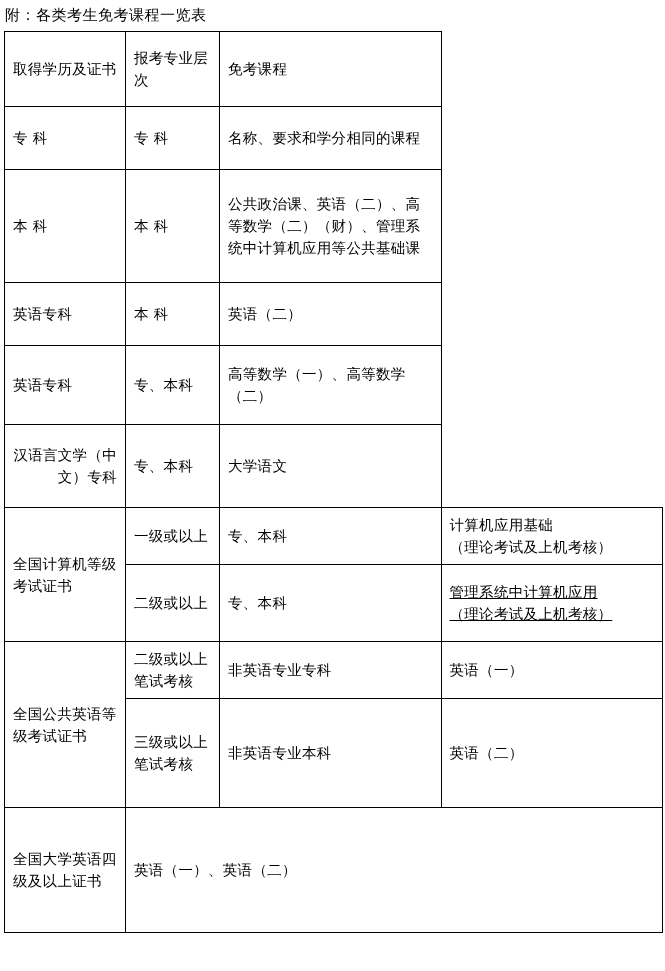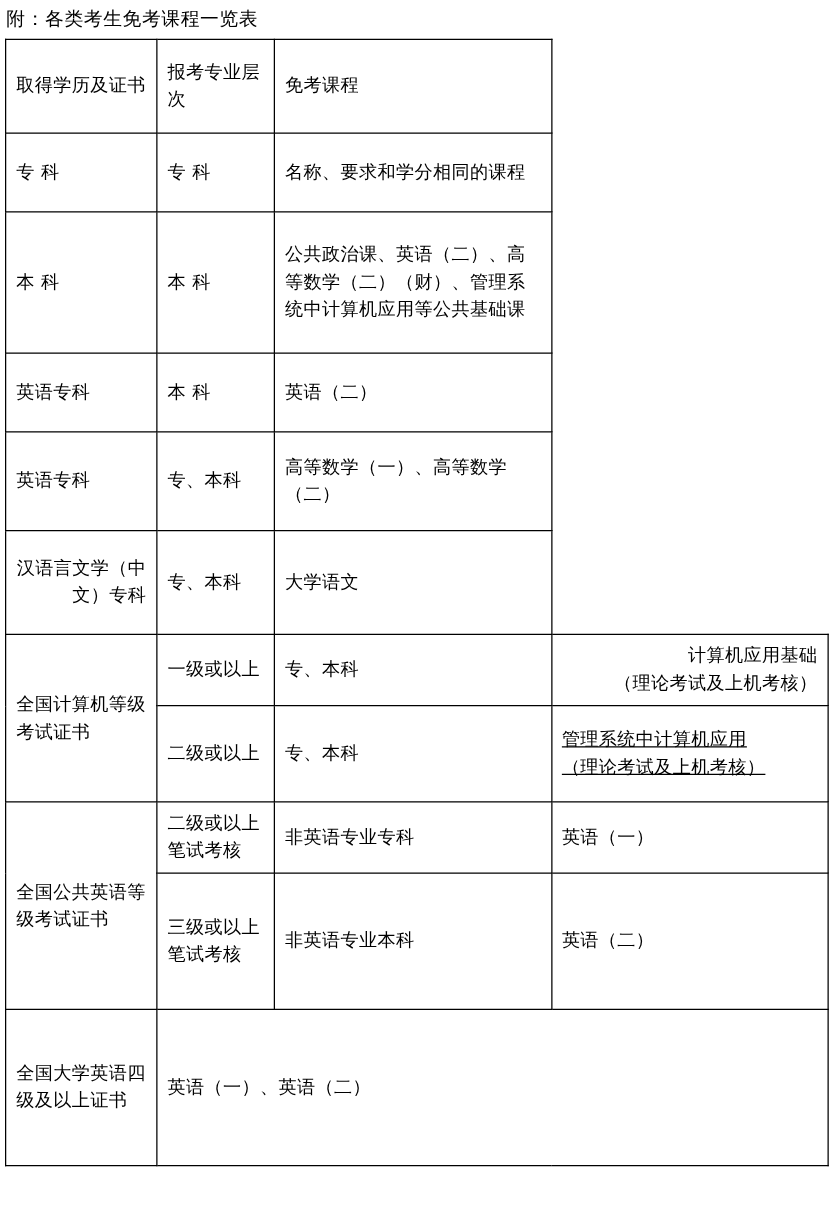--- a/index.html
+++ b/index.html
@@ -92,21 +92,21 @@
       <tr>
         <td class="col1" style="height:70px;text-align:right;">汉语言文学（中文）专科</td>
         <td class="col2">专、本科</td>
         <td class="col3">大学语文</td>
       </tr>
 
       <tr>
         <td class="col1" rowspan="2" style="height:64px;">全国计算机等级考试证书</td>
         <td class="col2" style="width:72px;">一级或以上</td>
         <td style="width:77px;">专、本科</td>
-        <td class="col3" style="white-space:pre-line;text-align:right;">计算机应用基础
+        <td class="col3" style="white-space:pre-line;">计算机应用基础
 （理论考试及上机考核）</td>
       </tr>
 
       <tr>
         <td class="col2" style="height:64px;">二级或以上</td>
         <td>专、本科</td>
         <td class="col3" style="white-space:pre-line;text-decoration:underline;">管理系统中计算机应用
 （理论考试及上机考核）</td>
       </tr>
 

